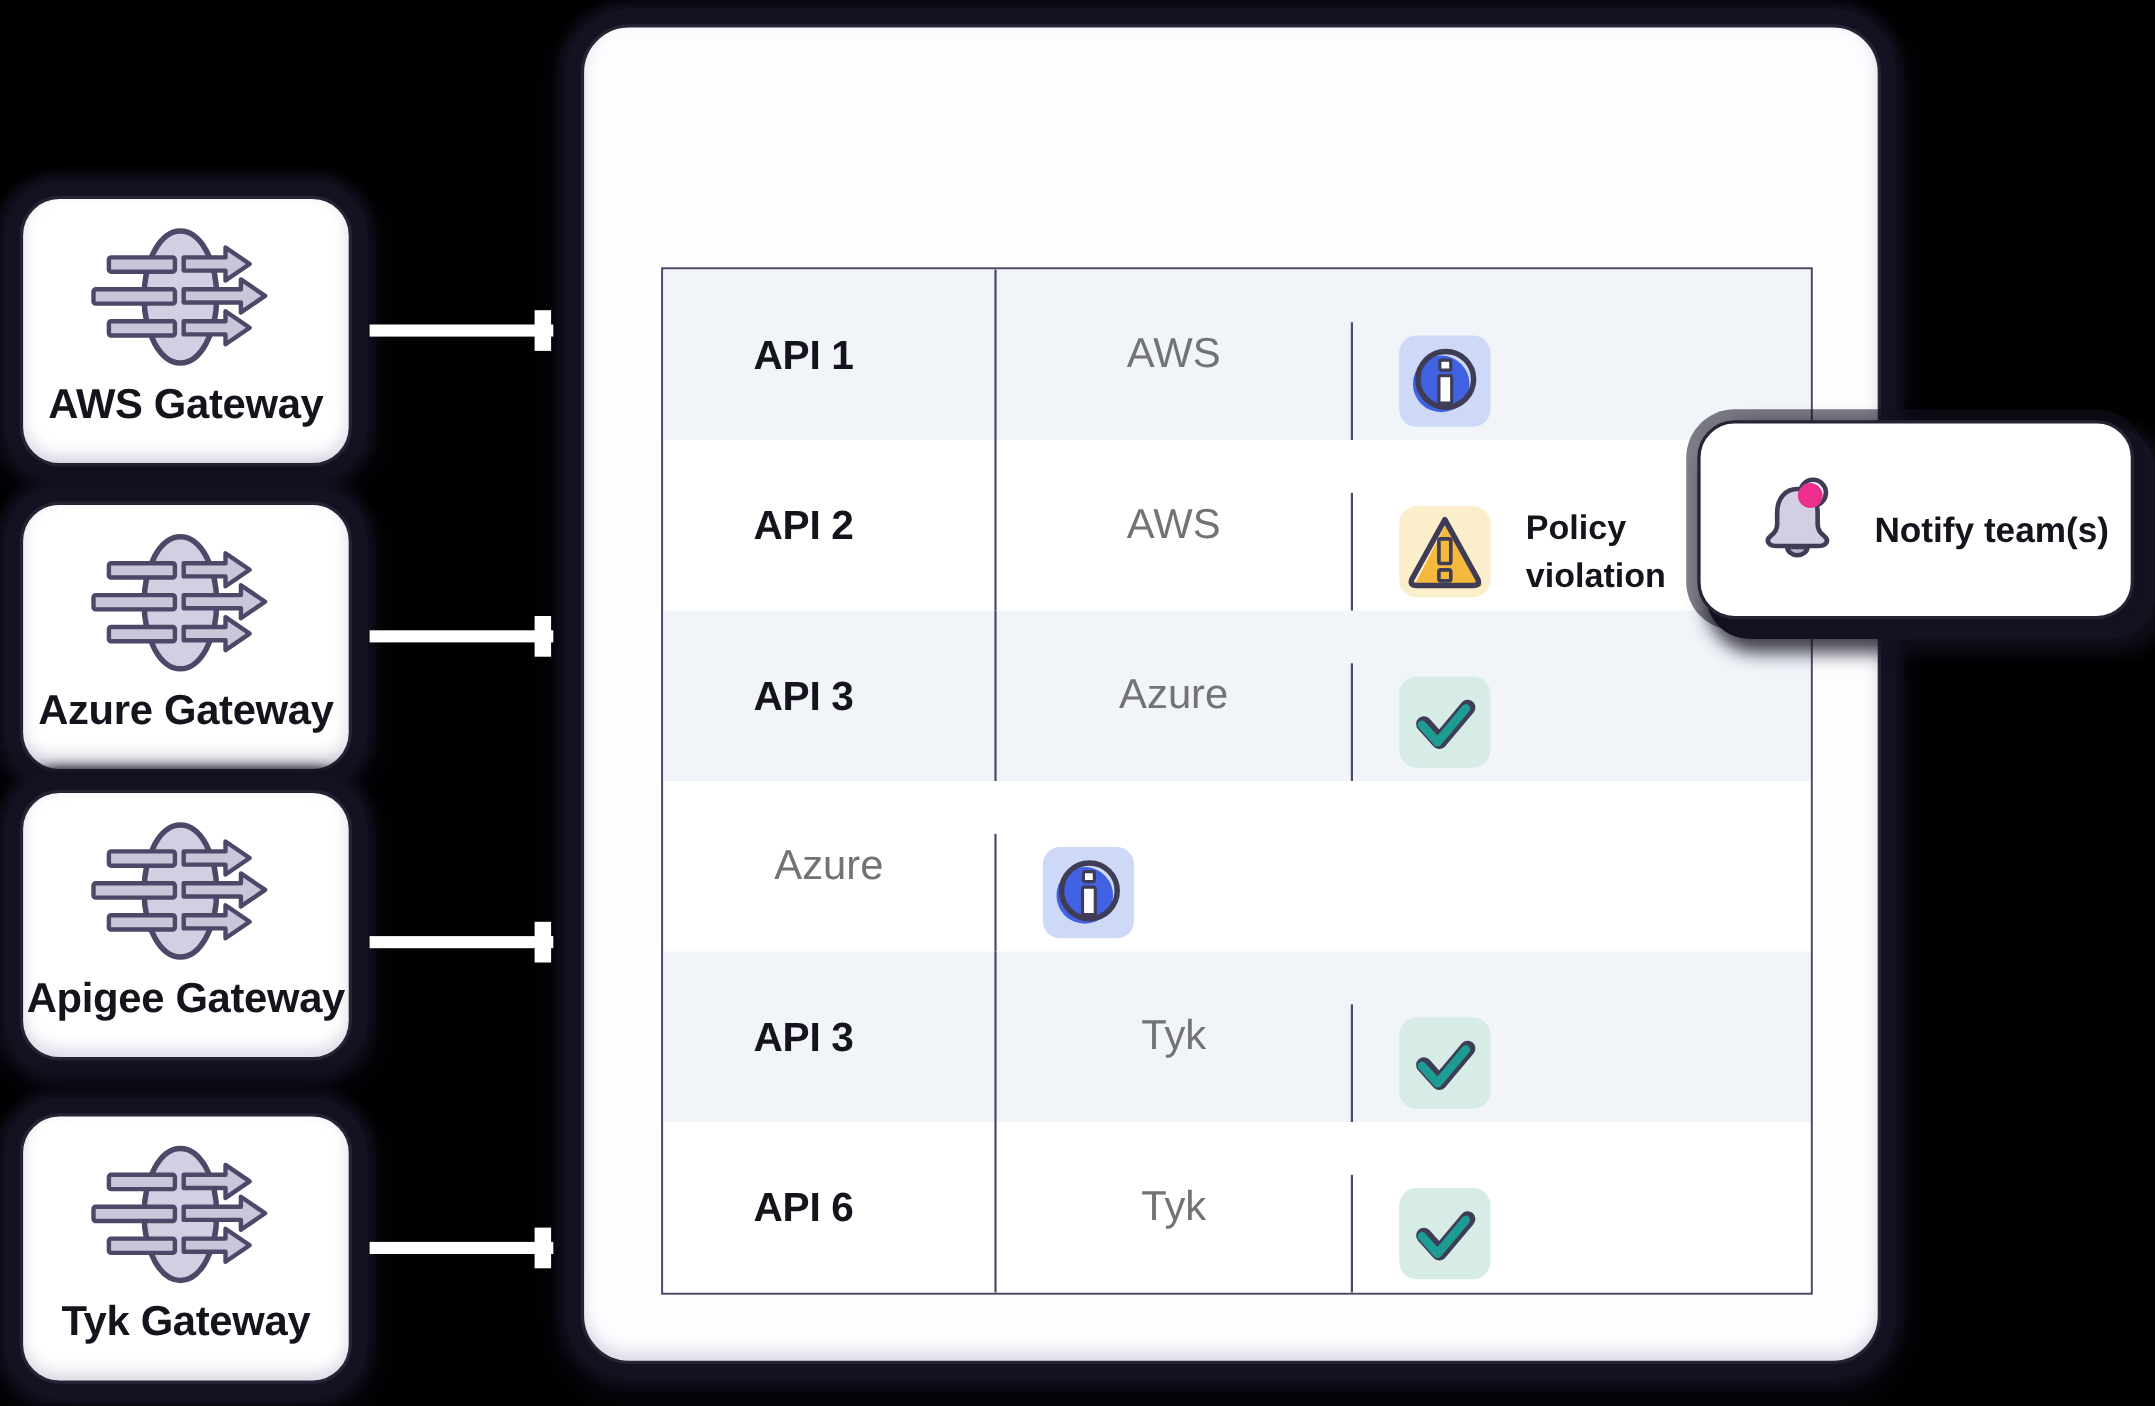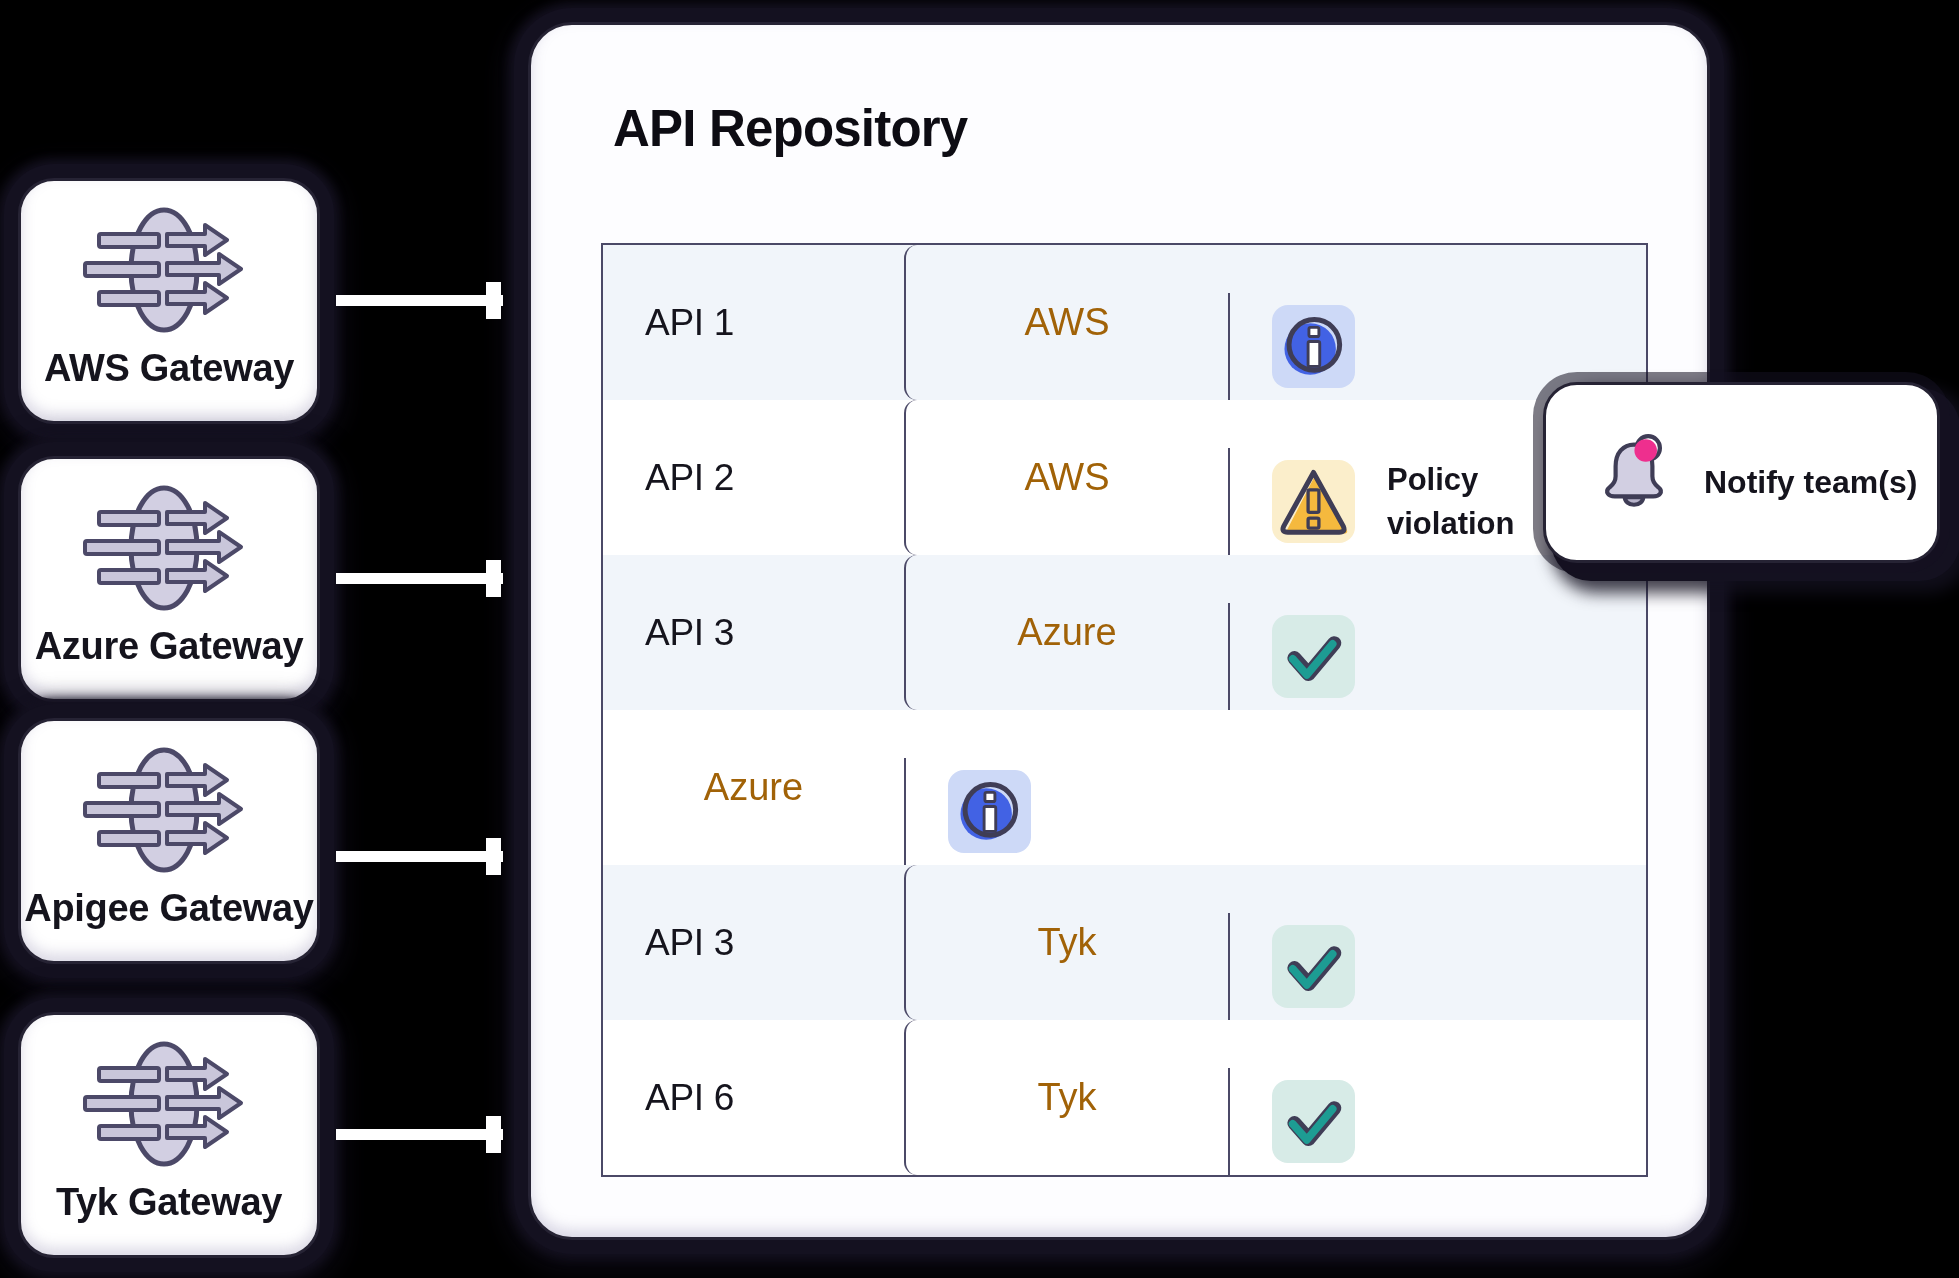--- a/index.html
+++ b/index.html
@@ -51,22 +51,22 @@
   .api-table{
     position:absolute;left:70px;top:218px;width:1047px;
     border:2px solid var(--table-line);
   }
   .t-row{
     display:grid;grid-template-columns:301px 324px 418px;height:155px;background:#fff;
   }
   .t-row:nth-child(odd){background:var(--row-light);}
   .t-row .cell{display:flex;align-items:center;}
   .t-row .cell + .cell{border-left:2px solid var(--table-line);}
-  .c-api{padding-left:42px;font-size:37px;font-weight:normal;color:var(--text-dark);letter-spacing:-0.3px;}
-  .c-provider{justify-content:center;font-size:38px;color:#a16207;border-radius:13px;}
+  .c-api{padding-left:82px;font-size:37px;font-weight:bold;color:var(--text-dark);letter-spacing:-0.3px;}
+  .c-provider{justify-content:center;font-size:38px;color:#737373;}
   .c-status{padding-left:42px;margin-top:48px;}
   .status-icon{
     width:83px;height:83px;border-radius:16px;display:inline-flex;
     align-items:center;justify-content:center;flex:none;
   }
   .status-icon svg{width:83px;height:83px;display:block;}
   .status-info{background:var(--info-bg);}
   .status-warning{background:var(--warn-bg);}
   .status-check{background:var(--check-bg);}
   .status-label{
@@ -168,21 +168,20 @@
       </div>
       <div class="connector" style="top: 851px;">
         <span class="cap"></span>
       </div>
       <div class="connector" style="top: 1129px;">
         <span class="cap"></span>
       </div>
     </div>
 
   <div class="panel sketch">
-    <div class="panel-title">API Repository</div>
     <div class="api-table" id="api-table">
   <div class="t-row">
     <div class="cell c-api">API 1</div>
     <div class="cell c-provider">AWS</div>
     <div class="cell c-status">
       <span class="status-icon status-info">
   <svg viewBox="0 0 100 100">
     <circle class="i-blue" cx="46" cy="53" r="31"></circle>
     <circle class="i-ring" cx="51" cy="48" r="30.5"></circle>
     <rect class="i-white" x="44.5" y="27" width="12" height="11" rx="2"></rect>

